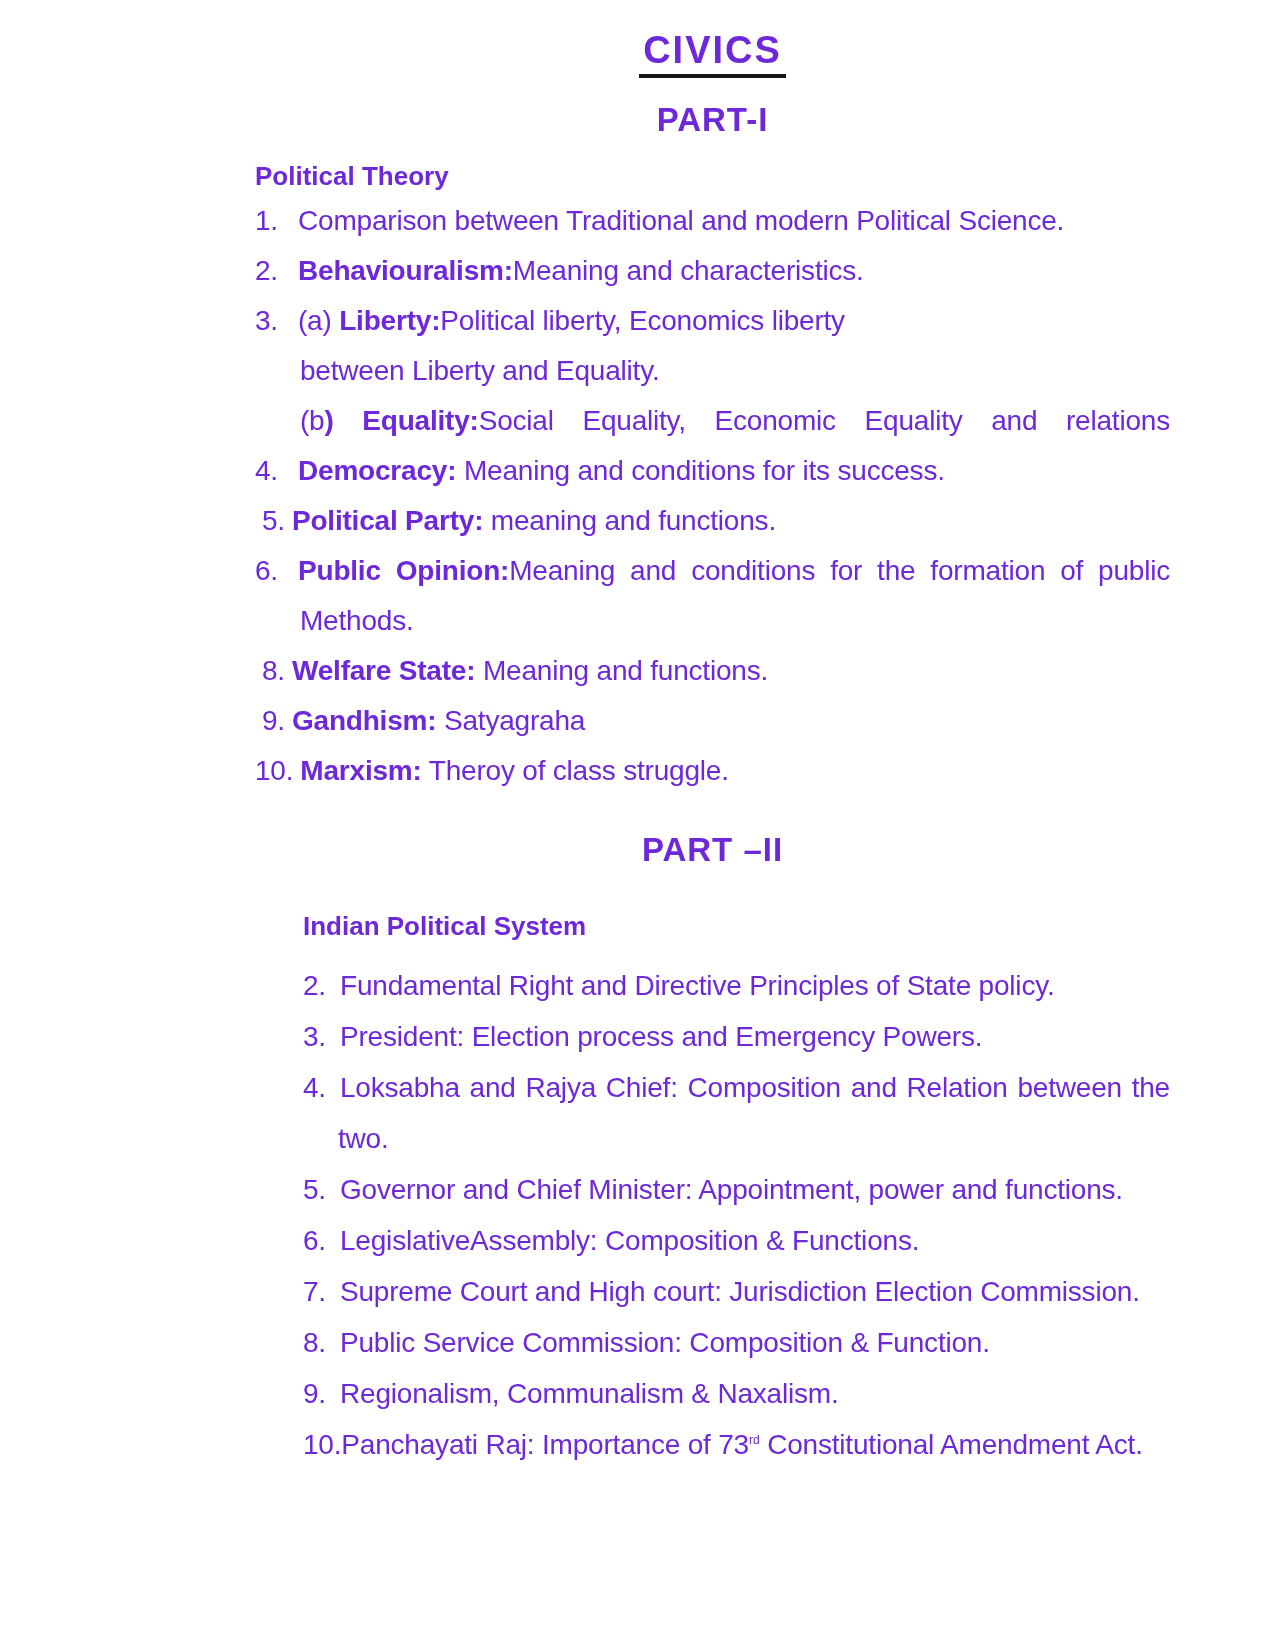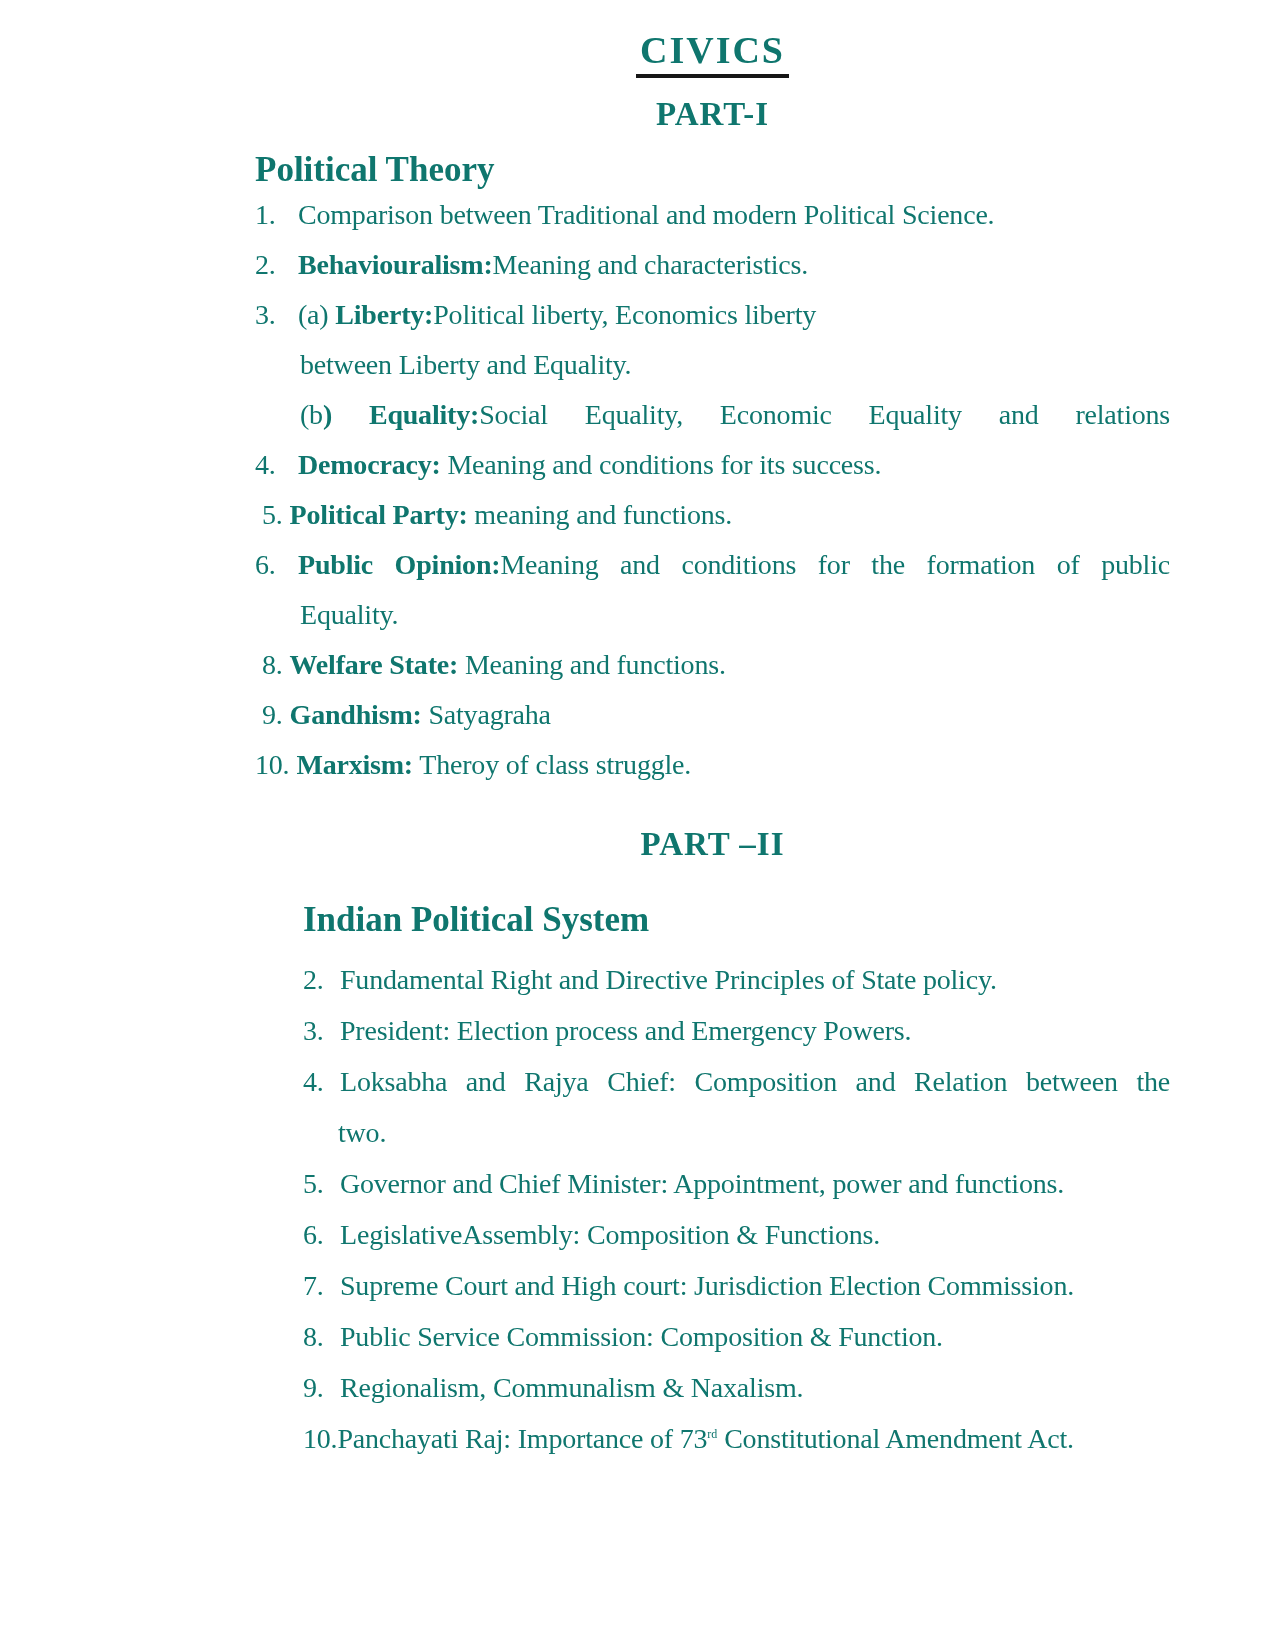--- a/index.html
+++ b/index.html
@@ -2,22 +2,22 @@
 <html><head>
 <meta charset="utf-8">
 <style>
   html, body { margin: 0; padding: 0; background: #ffffff; }
   .page {
     position: relative;
     width: 1275px;
     height: 1651px;
     background: #ffffff;
     overflow: hidden;
-    font-family: Liberation Serif, serif;
-    color: #0f766e;
+    font-family: Liberation Sans, sans-serif;
+    color: #6d28d9;
   }
   .content {
     margin-left: 255px;
     width: 915px;
     padding-top: 28px;
   }
   .title-line { text-align: center; line-height: 44px; }
   .civics {
     display: inline-block;
     font-size: 38px;
@@ -25,25 +25,25 @@
     letter-spacing: 2px;
     border-bottom: 4px solid #161616;
     padding: 0 4px 2px 4px;
   }
   .part-label {
     text-align: center;
     font-size: 33px;
     font-weight: bold;
     letter-spacing: 1px;
     line-height: 40px;
-    margin-top: 14px;
+    margin-top: 20px;
   }
   .part2-label { margin-top: 34px; }
   .sec-head {
-    font-size: 35px;
+    font-size: 26px;
     font-weight: bold;
     line-height: 36px;
     margin-top: 18px;
   }
   .sec-head2 { margin-left: 48px; margin-top: 38px; }
   .list { font-size: 28px; letter-spacing: -0.2px; }
   .list1 { line-height: 50px; margin-top: 2px; }
   .list2 { line-height: 51px; margin-top: 16px; margin-left: 48px; width: 867px; }
   .line { white-space: nowrap; }
   .just {
@@ -74,21 +74,21 @@
 
     <div class="list list1">
       <div class="line"><span class="num">1.</span><span>Comparison between Traditional and modern Political Science.</span></div>
       <div class="line"><span class="num">2.</span><b class="lead">Behaviouralism:</b><span>Meaning and characteristics.</span></div>
       <div class="line"><span class="num">3.</span><span>(a) </span><b class="lead">Liberty:</b><span>Political liberty, Economics liberty</span></div>
       <div class="line c1"><span>between Liberty and Equality.</span></div>
       <div class="line just c1"><span>(b</span><b class="lead">) Equality:</b><span>Social Equality, Economic Equality and relations</span></div>
       <div class="line"><span class="num">4.</span><b class="lead">Democracy:</b><span> Meaning and conditions for its success.</span></div>
       <div class="line ind5"><span class="snug">5.</span><b class="lead">Political Party:</b><span> meaning and functions.</span></div>
       <div class="line just"><span class="num">6.</span><b class="lead">Public Opinion:</b><span>Meaning and conditions for the formation of public</span></div>
-      <div class="line c1"><span>Equality.</span></div>
+      <div class="line c1"><span>Methods.</span></div>
       <div class="line ind5"><span class="snug">8.</span><b class="lead">Welfare State:</b><span> Meaning and functions.</span></div>
       <div class="line ind5"><span class="snug">9.</span><b class="lead">Gandhism:</b><span> Satyagraha</span></div>
       <div class="line"><span class="snug">10.</span><b class="lead">Marxism:</b><span> Theroy of class struggle.</span></div>
     </div>
 
     <div class="part-label part2-label">PART –II</div>
 
     <div class="sec-head sec-head2">Indian Political System</div>
 
     <div class="list list2">

